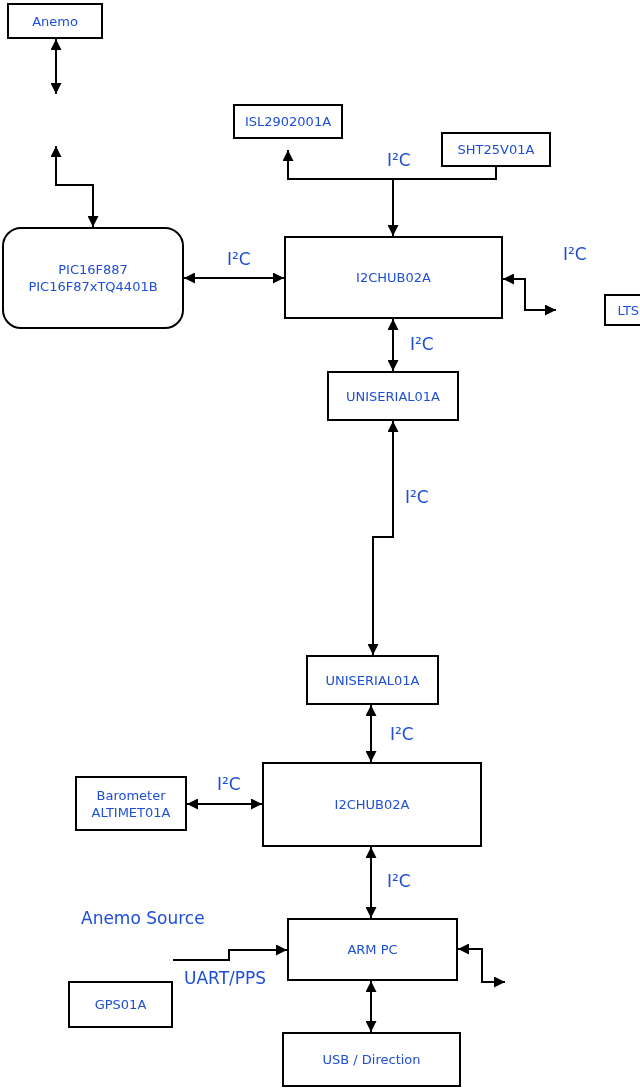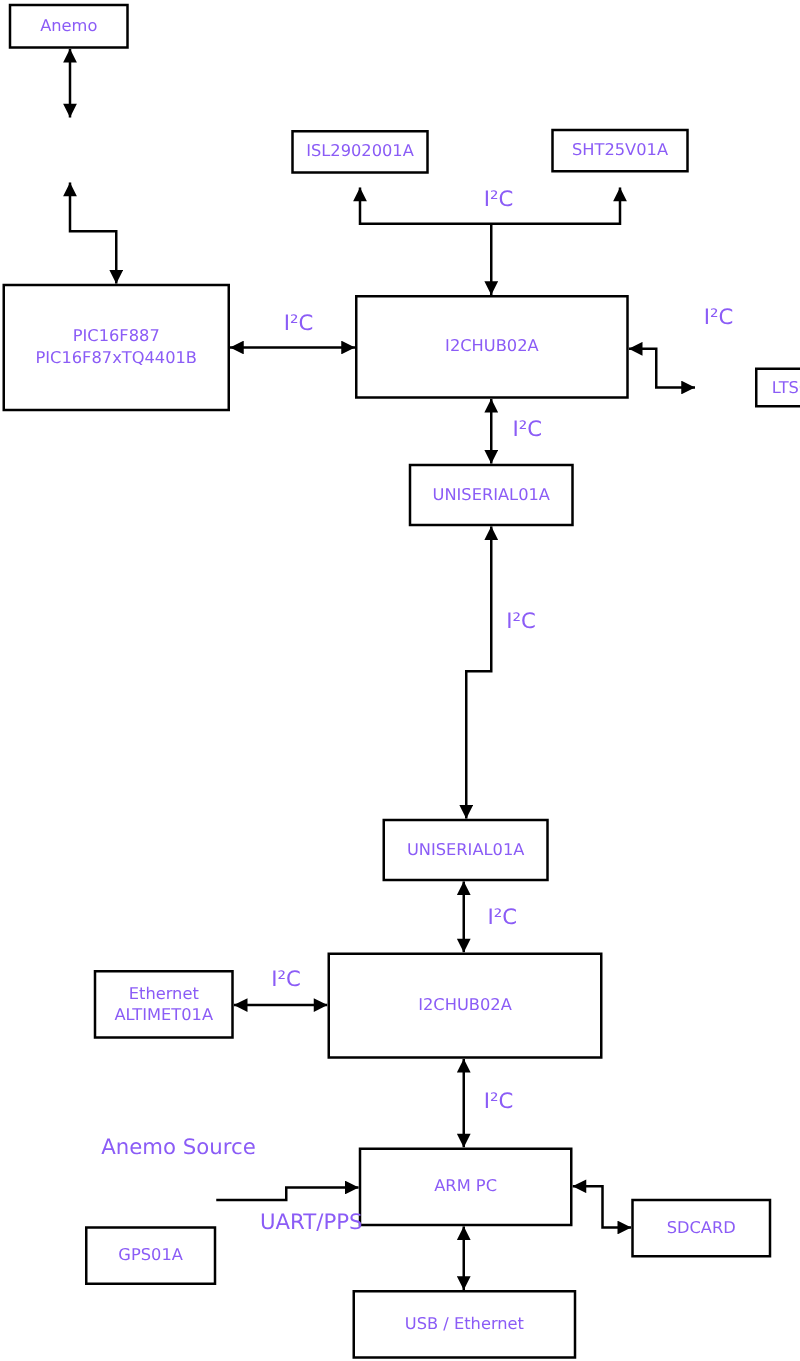--- a/index.html
+++ b/index.html
@@ -1,21 +1,21 @@
 <!DOCTYPE html>
 <html><head>
 <meta charset="utf-8">
 <style>
   html,body{margin:0;padding:0;background:#ffffff;}
   #canvas{
     position:relative;
     width:640px;height:1089px;
     background:#ffffff;
     font-family:"DejaVu Sans","Liberation Sans",sans-serif;
-    color:#8b5cf6;
+    color:#1d4ed8;
     overflow:hidden;
   }
   #wires{position:absolute;left:0;top:0;width:640px;height:1089px;}
   .box{
     position:absolute;
     box-sizing:border-box;
     border:2px solid #000;
     background:#ffffff;
     display:flex;align-items:center;justify-content:center;
     text-align:center;
@@ -53,61 +53,60 @@
       <path d="M371,847 V918" marker-start="url(#ah)" marker-end="url(#ah)"></path>
       <path d="M173,960 H229 V950 H287" marker-end="url(#ah)"></path>
       <path d="M458,949 H482 V982 H505" marker-start="url(#ah)" marker-end="url(#ah)"></path>
       <path d="M371,981 V1032" marker-start="url(#ah)" marker-end="url(#ah)"></path>
     </g>
   </svg>
 
   <div class="box" style="left:7px;top:3px;width:96px;height:36px;">Anemo</div>
 
 
-  <div class="box" style="left:2px;top:227px;width:182px;height:102px;">PIC16F887
+  <div class="box" style="left:2px;top:227px;width:182px;height:102px;border-radius:19px;">PIC16F887
 PIC16F87xTQ4401B</div>
 
   <div class="box" style="left:233px;top:104px;width:110px;height:35px;">ISL2902001A</div>
 
-  <div class="box" style="left:441px;top:103px;width:110px;height:35px;">SHT25V01A</div>
+  <div class="box" style="left:441px;top:132px;width:110px;height:35px;">SHT25V01A</div>
 
   <div class="box" style="left:284px;top:236px;width:219px;height:83px;">I2CHUB02A</div>
 
   <div class="box" style="left:556px;top:294px;width:74px;height:32px;margin-left:48px;">LTS01A</div>
 
   <div class="box" style="left:327px;top:371px;width:132px;height:50px;">UNISERIAL01A</div>
 
   <div class="box" style="left:306px;top:655px;width:133px;height:50px;">UNISERIAL01A</div>
 
   <div class="box" style="left:262px;top:762px;width:220px;height:85px;">I2CHUB02A</div>
 
-  <div class="box" style="left:75px;top:776px;width:112px;height:55px;">Ethernet
+  <div class="box" style="left:75px;top:776px;width:112px;height:55px;">Barometer
 ALTIMET01A</div>
 
   <div class="box" style="left:68px;top:936px;width:105px;height:47px;margin-top:45px;">GPS01A</div>
 
   <div class="box" style="left:287px;top:918px;width:171px;height:63px;">ARM PC</div>
 
-  <div class="box" style="left:505px;top:959px;width:112px;height:47px;">SDCARD</div>
 
-  <div class="box" style="left:282px;top:1032px;width:179px;height:55px;">USB / Ethernet</div>
+  <div class="box" style="left:282px;top:1032px;width:179px;height:55px;">USB / Direction</div>
 
   <span class="lbl" style="left:387px;top:152px;">I²C</span>
 
   <span class="lbl" style="left:227px;top:251px;">I²C</span>
 
   <span class="lbl" style="left:563px;top:246px;">I²C</span>
 
   <span class="lbl" style="left:410px;top:336px;">I²C</span>
 
   <span class="lbl" style="left:405px;top:489px;">I²C</span>
 
   <span class="lbl" style="left:390px;top:726px;">I²C</span>
 
   <span class="lbl" style="left:217px;top:776px;">I²C</span>
 
   <span class="lbl" style="left:387px;top:873px;">I²C</span>
 
   <span class="lbl" style="left:81px;top:910px;">Anemo Source</span>
 
-  <span class="lbl" style="left:208px;top:970px;">UART/PPS</span>
+  <span class="lbl" style="left:184px;top:970px;">UART/PPS</span>
 
 </div>
 
 </body></html>

